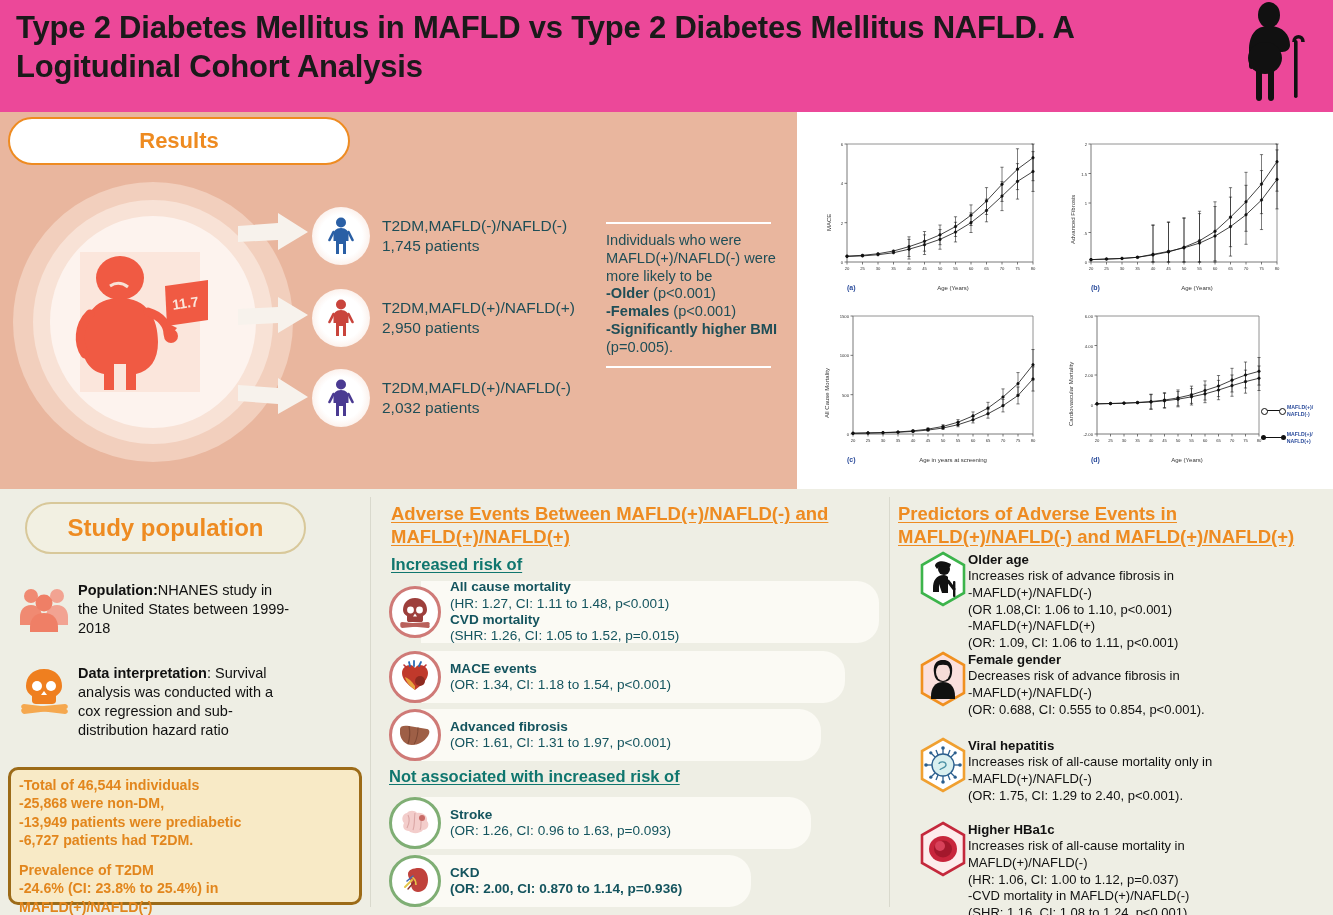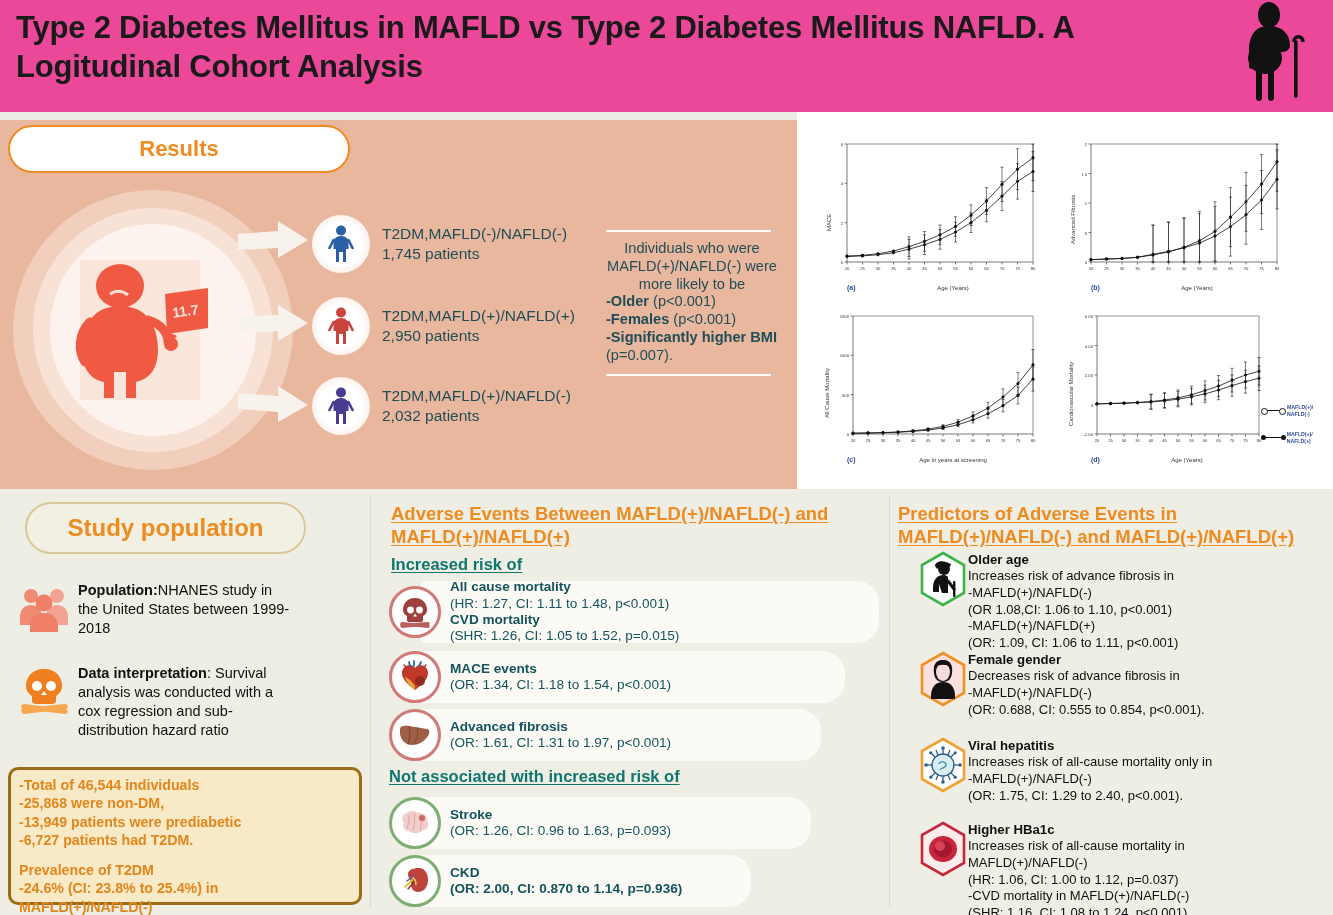--- a/index.html
+++ b/index.html
@@ -13,21 +13,21 @@
   
   .header{position:absolute;left:0;top:0;width:1333px;height:112px;background:#ec4899;}
   .title{
     position:absolute;left:16px;top:8px;width:1230px;
     font-size:31px;font-weight:bold;color:#1a1a1a;line-height:1.27;
     letter-spacing:-0.2px;
   }
   .elder-icon{position:absolute;right:20px;top:2px;width:78px;height:100px;}
 
   
-  .results-panel{position:absolute;left:0;top:120px;width:797px;height:377px;background:#e9b69e;}
+  .results-panel{position:absolute;left:0;top:112px;width:797px;height:377px;background:#e9b69e;}
   .results-pill{
     position:absolute;left:8px;top:5px;width:338px;height:44px;
     background:#ffffff;border:2.5px solid #ee8b21;border-radius:24px;
     display:flex;align-items:center;justify-content:center;
   }
   .results-pill span{color:#ee8b21;font-size:22px;font-weight:bold;}
 
   .blob-wrap{position:absolute;left:8px;top:60px;width:290px;height:300px;}
   .blob-outer{position:absolute;left:5px;top:10px;width:280px;height:280px;border-radius:50%;background:#f2cfbd;}
   .blob-mid{position:absolute;left:25px;top:28px;width:240px;height:244px;border-radius:50%;background:#f8e2d6;}
@@ -211,24 +211,24 @@
         </svg>
     </div>
     <div class="res-text">
       <div>T2DM,MAFLD(+)/NAFLD(-)</div>
       <div>2,032 patients</div>
     </div>
   </div>
 
   <div class="side-note">
     <div class="side-rule"></div>
-    <p style="margin-top:8px;text-align:center;">Individuals who were MAFLD(+)/NAFLD(-) were more likely to be</p>
+    <p style="margin-top:8px;">Individuals who were MAFLD(+)/NAFLD(-) were more likely to be</p>
     <p><b>-Older</b><span> (p&lt;0.001)</span></p>
     <p><b>-Females</b><span> (p&lt;0.001)</span></p>
-    <p><b>-Significantly higher BMI</b><span> (p=0.007).</span></p>
+    <p><b>-Significantly higher BMI</b><span> (p=0.005).</span></p>
     <div class="side-rule" style="margin-top:9px;"></div>
   </div>
 </div>
 
 <div class="charts">
 
   <div class="chartcell" style="left:24px;top:24px;">
     <svg class="chart-svg" id="svg-a" width="218" height="142">
         <line x1="26" y1="8" x2="26" y2="126" stroke="#555" stroke-width="0.8"></line>
         <line x1="26" y1="8" x2="212" y2="8" stroke="#777" stroke-width="0.8"></line>

